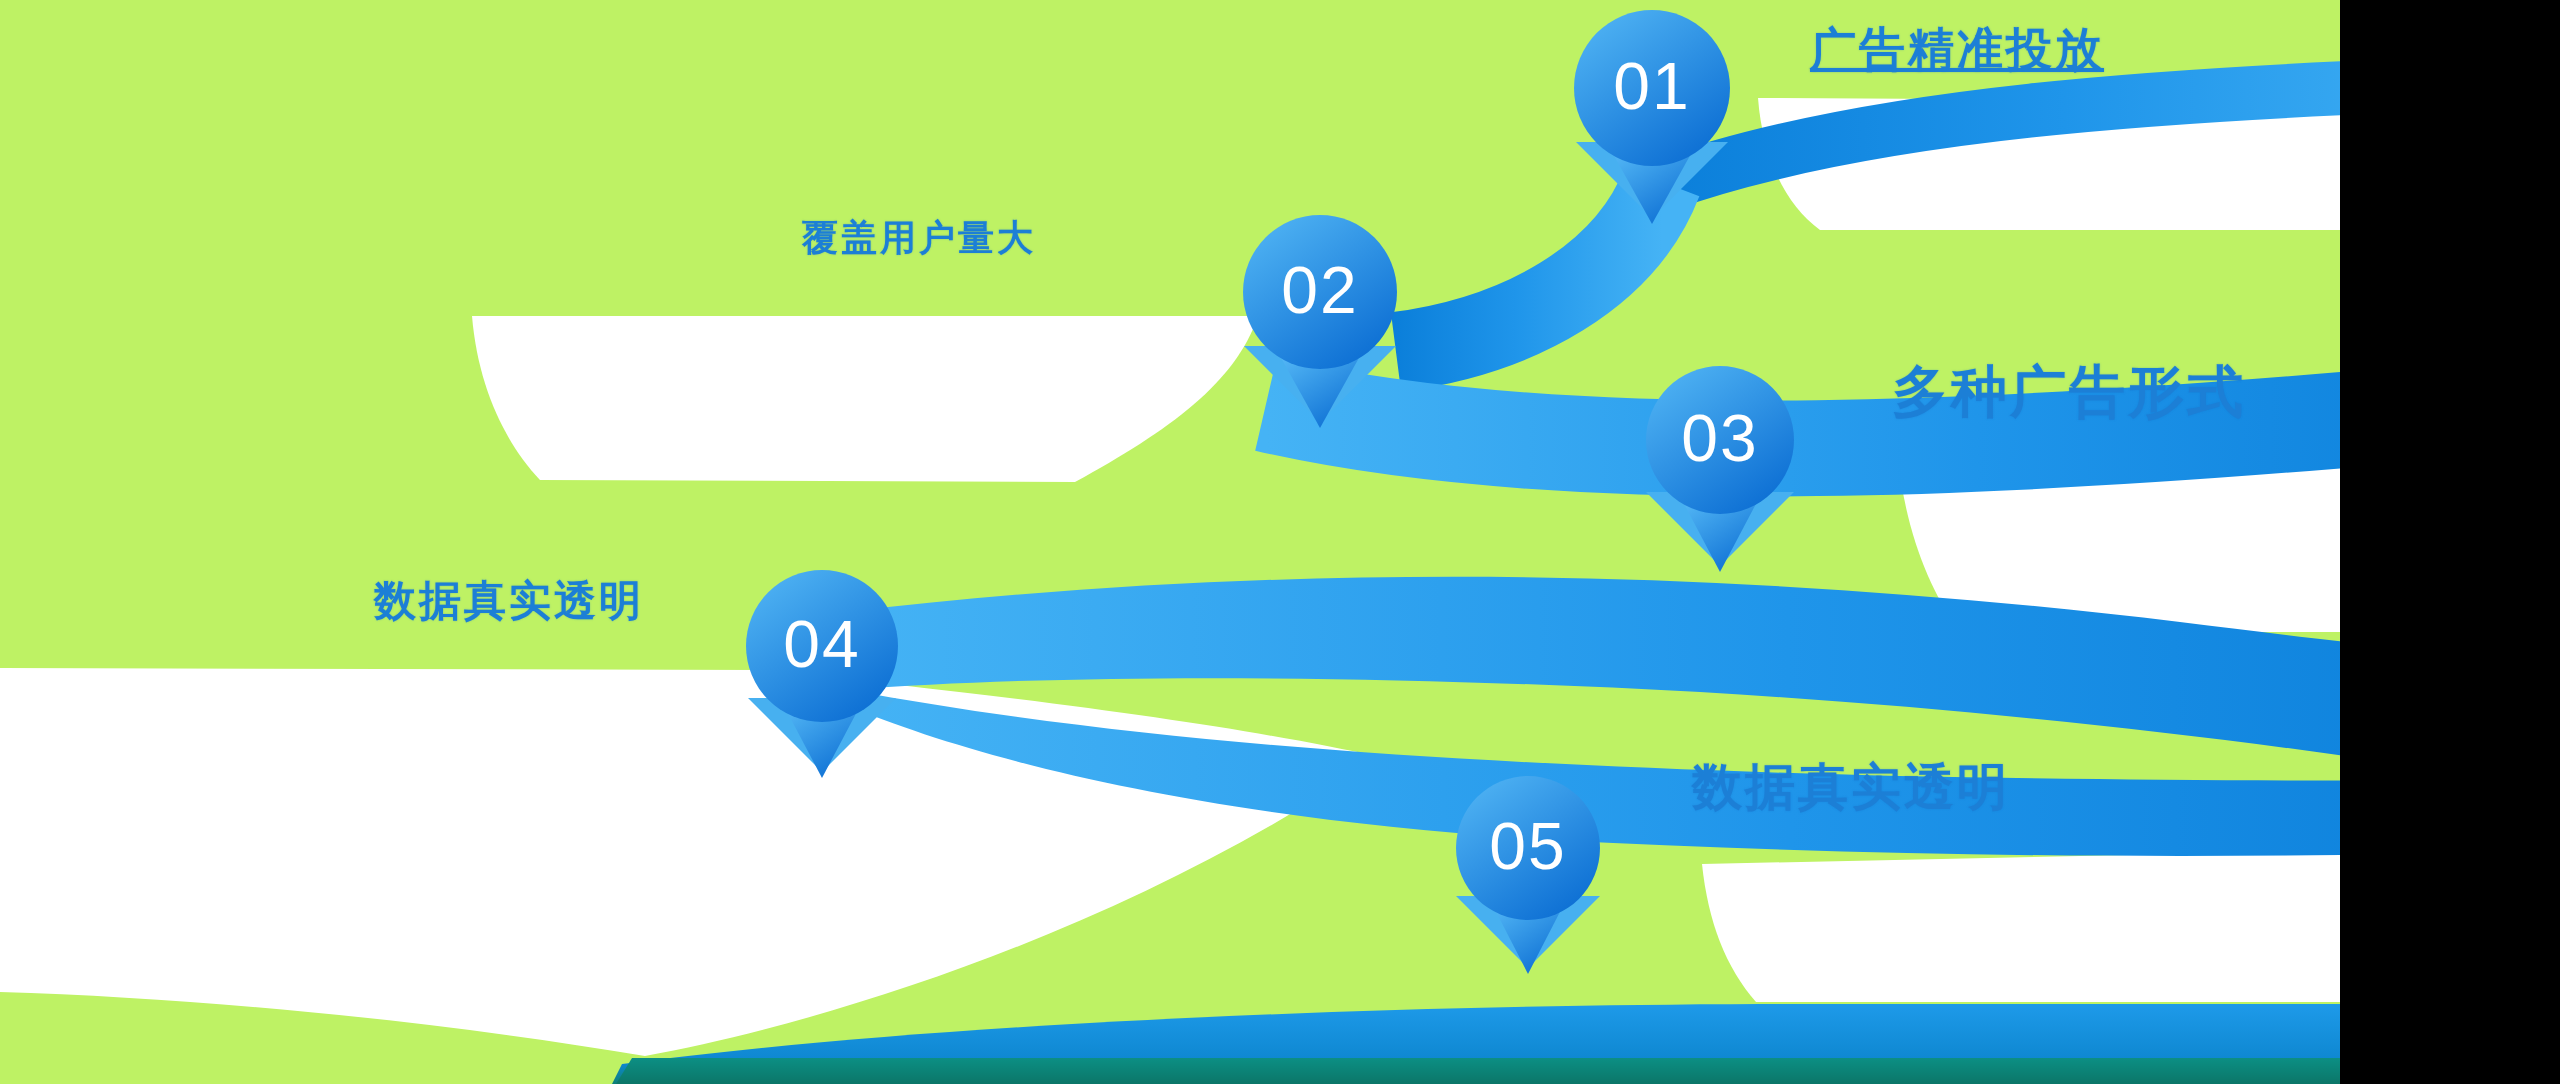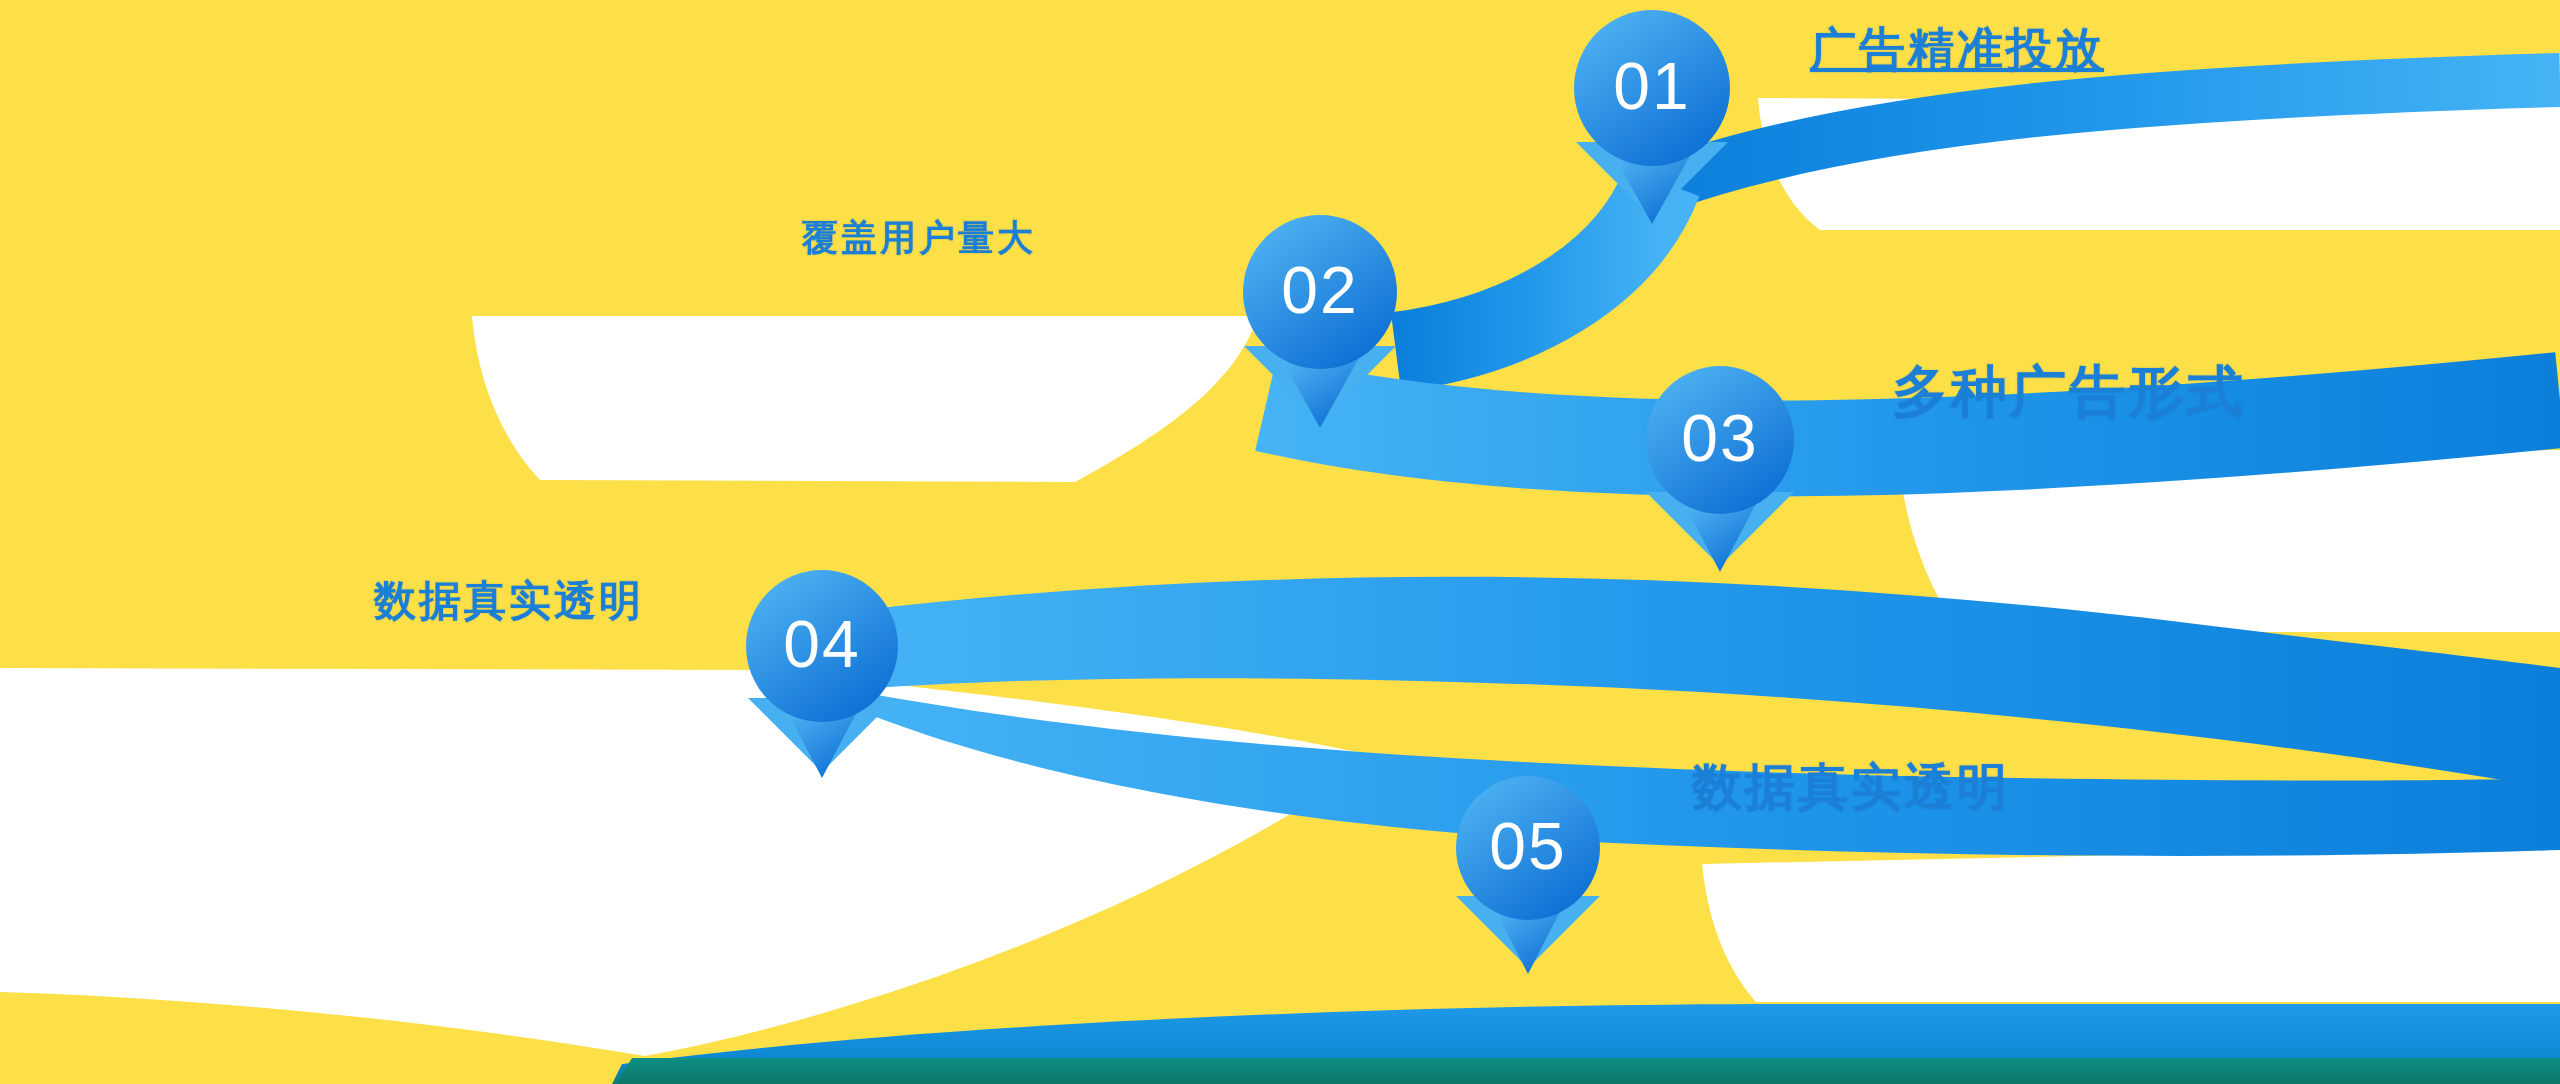--- a/index.html
+++ b/index.html
@@ -1,17 +1,17 @@
 <!DOCTYPE html>
 <html><head>
 <meta charset="utf-8">
 <style>
   html,body{margin:0;padding:0;background:#000;}
   .stage{
-    position:relative;width:2560px;height:1084px;background:#fde047;
+    position:relative;width:2340px;height:1084px;background:#bef264;
     overflow:hidden;font-family:"Liberation Sans","DejaVu Sans",sans-serif;
   }
   .stage svg{position:absolute;inset:0;display:block;}
   .step-title{
     position:absolute;color:#1c7fd6;font-weight:700;white-space:nowrap;
     letter-spacing:3px;line-height:1;text-shadow:0 0 2px rgba(20,110,200,.35);
   }
   .t1{left:1810px;top:26px;font-size:46px;text-decoration:underline;}
   .t2{left:802px;top:220px;font-size:36px;}
   .t3{left:1892px;top:364px;font-size:56px;}

